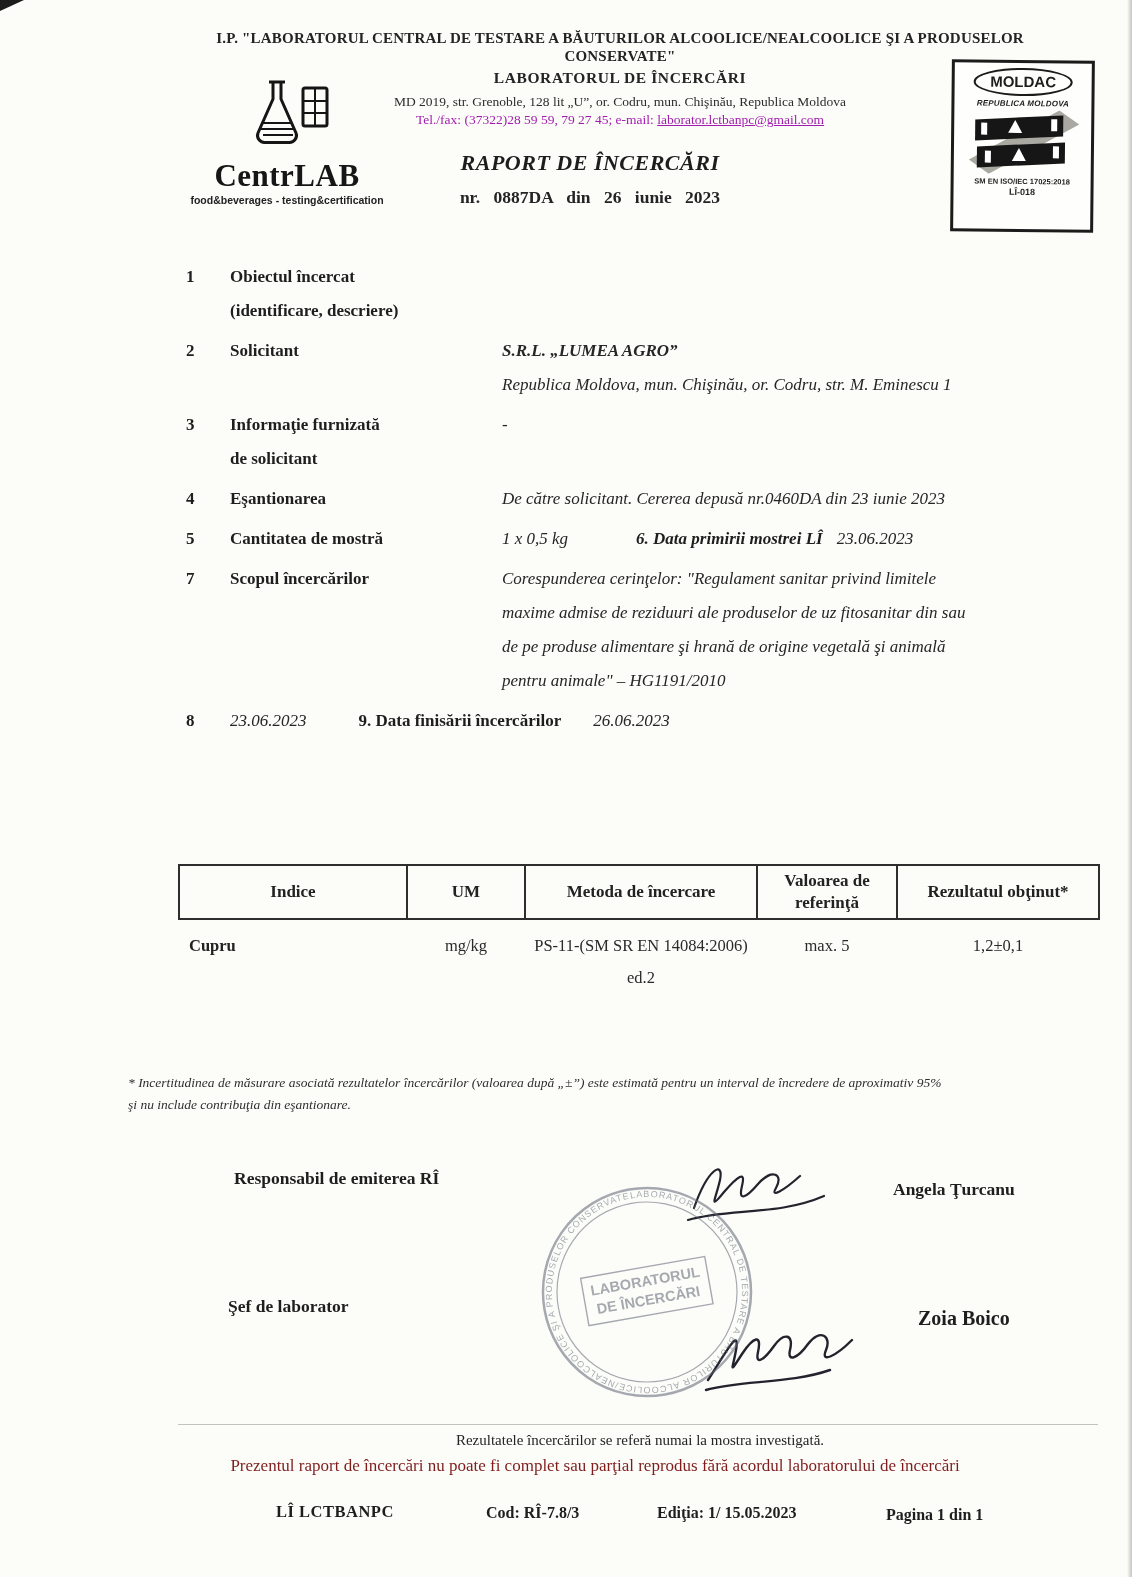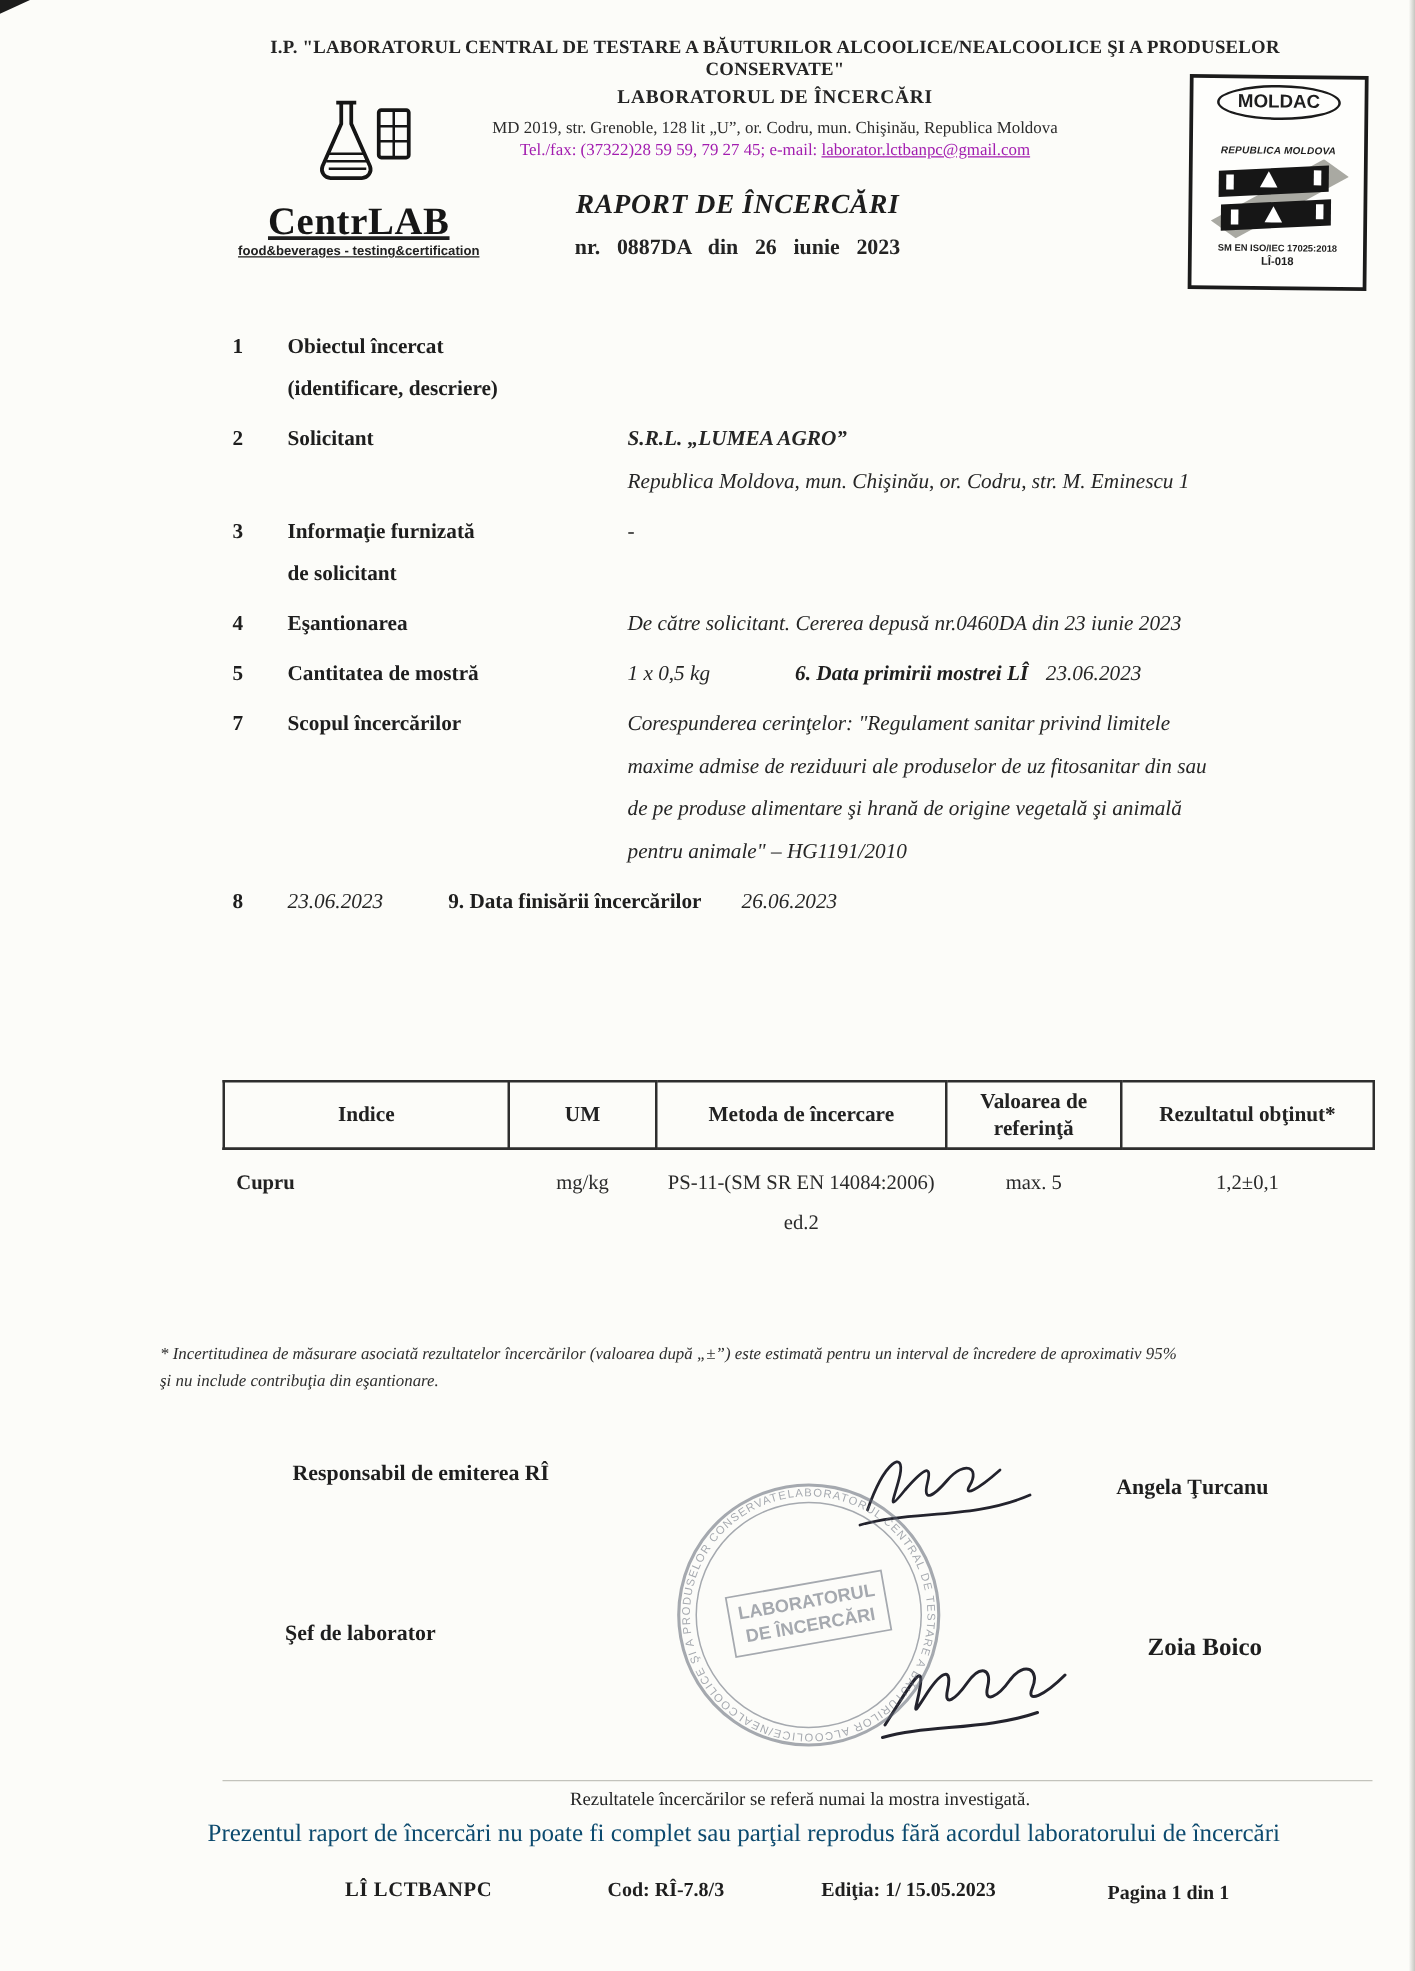--- a/index.html
+++ b/index.html
@@ -14,33 +14,33 @@
 
   
   .org-header{position:absolute;left:140px;top:30px;width:960px;text-align:center;}
   .org-line1,.org-line2{font-weight:bold;font-size:15px;letter-spacing:.2px;color:#242424;}
   .org-line2{margin-top:1px;}
   .lab-name{font-weight:bold;font-size:15.5px;margin-top:4px;letter-spacing:.6px;color:#242424;}
   .addr{font-size:13.5px;margin-top:7px;color:#2c2c2c;}
   .contact{font-size:13.5px;margin-top:2px;color:#a21caf;}
   .email{text-decoration:underline;}
 
-  .logo{position:absolute;left:178px;top:76px;width:218px;text-align:center;text-decoration:underline;}
+  .logo{position:absolute;left:178px;top:76px;width:218px;text-align:center;}
   .logo-name{font-size:31px;font-weight:bold;letter-spacing:.5px;color:#161616;margin-top:-4px;}
   .logo-tagline{font-family:"Liberation Sans","DejaVu Sans",sans-serif;font-size:10.5px;font-weight:bold;color:#222;margin-top:0px;}
 
   .report-block{position:absolute;left:355px;top:150px;width:470px;text-align:center;}
   .report-title{font-size:22px;font-weight:bold;font-style:italic;letter-spacing:.5px;color:#1d1d1d;}
   .report-number{font-size:17.5px;font-weight:bold;margin-top:11px;word-spacing:9px;color:#242424;}
 
   
   .badge{position:absolute;left:951px;top:60px;width:143px;height:172px;border:3px solid #1b1b1b;background:#fefefc;
     box-sizing:border-box;display:flex;flex-direction:column;align-items:center;padding:5px 3px;transform:rotate(.6deg);}
   .badge-oval{border:2px solid #1b1b1b;border-radius:50%;padding:3px 15px 4px;font-family:"Liberation Sans","DejaVu Sans",sans-serif;font-weight:bold;font-size:15px;}
-  .badge-sub{font-family:"Liberation Sans","DejaVu Sans",sans-serif;font-size:8px;font-weight:bold;font-style:italic;margin-top:20px;letter-spacing:.2px;}
+  .badge-sub{font-family:"Liberation Sans","DejaVu Sans",sans-serif;font-size:8px;font-weight:bold;font-style:italic;margin-top:3px;letter-spacing:.2px;}
   .badge-graphic{margin-top:2px;}
   .badge-std{font-family:"Liberation Sans","DejaVu Sans",sans-serif;font-size:7.5px;font-weight:bold;margin-top:3px;}
   .badge-code{font-family:"Liberation Sans","DejaVu Sans",sans-serif;font-size:9px;font-weight:bold;margin-top:1px;}
 
   
   .items{position:absolute;left:186px;top:260px;width:912px;font-size:17px;}
   .item{display:flex;align-items:flex-start;line-height:34px;margin-bottom:6px;}
   .item .num{width:44px;font-weight:bold;flex:0 0 44px;}
   .item .label{width:272px;flex:0 0 272px;font-weight:bold;}
   .item .value{flex:1;font-style:italic;color:#262626;}
@@ -66,21 +66,21 @@
   .sig-name1{position:absolute;left:893px;top:1179px;font-size:17.5px;font-weight:bold;}
   .sig-role2{position:absolute;left:228px;top:1296px;font-size:17.5px;font-weight:bold;}
   .sig-name2{position:absolute;left:918px;top:1307px;font-size:20px;font-weight:bold;}
   .stamp{position:absolute;left:522px;top:1167px;opacity:.55;transform:rotate(-10deg);}
   .sig1{position:absolute;left:678px;top:1146px;}
   .sig2{position:absolute;left:700px;top:1292px;}
 
   
   .footer-rule{position:absolute;left:178px;top:1424px;width:920px;border-top:1px solid #c3c3bc;}
   .footer-note1{position:absolute;left:180px;top:1432px;width:920px;text-align:center;font-size:15px;color:#242424;}
-  .footer-note2{position:absolute;left:90px;top:1456px;width:1010px;text-align:center;font-size:20px;color:#0c4a6e;}
+  .footer-note2{position:absolute;left:90px;top:1456px;width:1010px;text-align:center;font-size:17px;color:#7f1d1d;}
   .doc-id{position:absolute;left:276px;top:1502px;font-size:16.5px;font-weight:bold;letter-spacing:.5px;}
   .doc-code{position:absolute;left:486px;top:1504px;font-size:16px;font-weight:bold;}
   .doc-edition{position:absolute;left:657px;top:1504px;font-size:16px;font-weight:bold;}
   .doc-page{position:absolute;left:886px;top:1506px;font-size:16px;font-weight:bold;}
 </style>
 </head>
 <body>
 
 <div class="page">
   <div class="corner-mark"></div>

